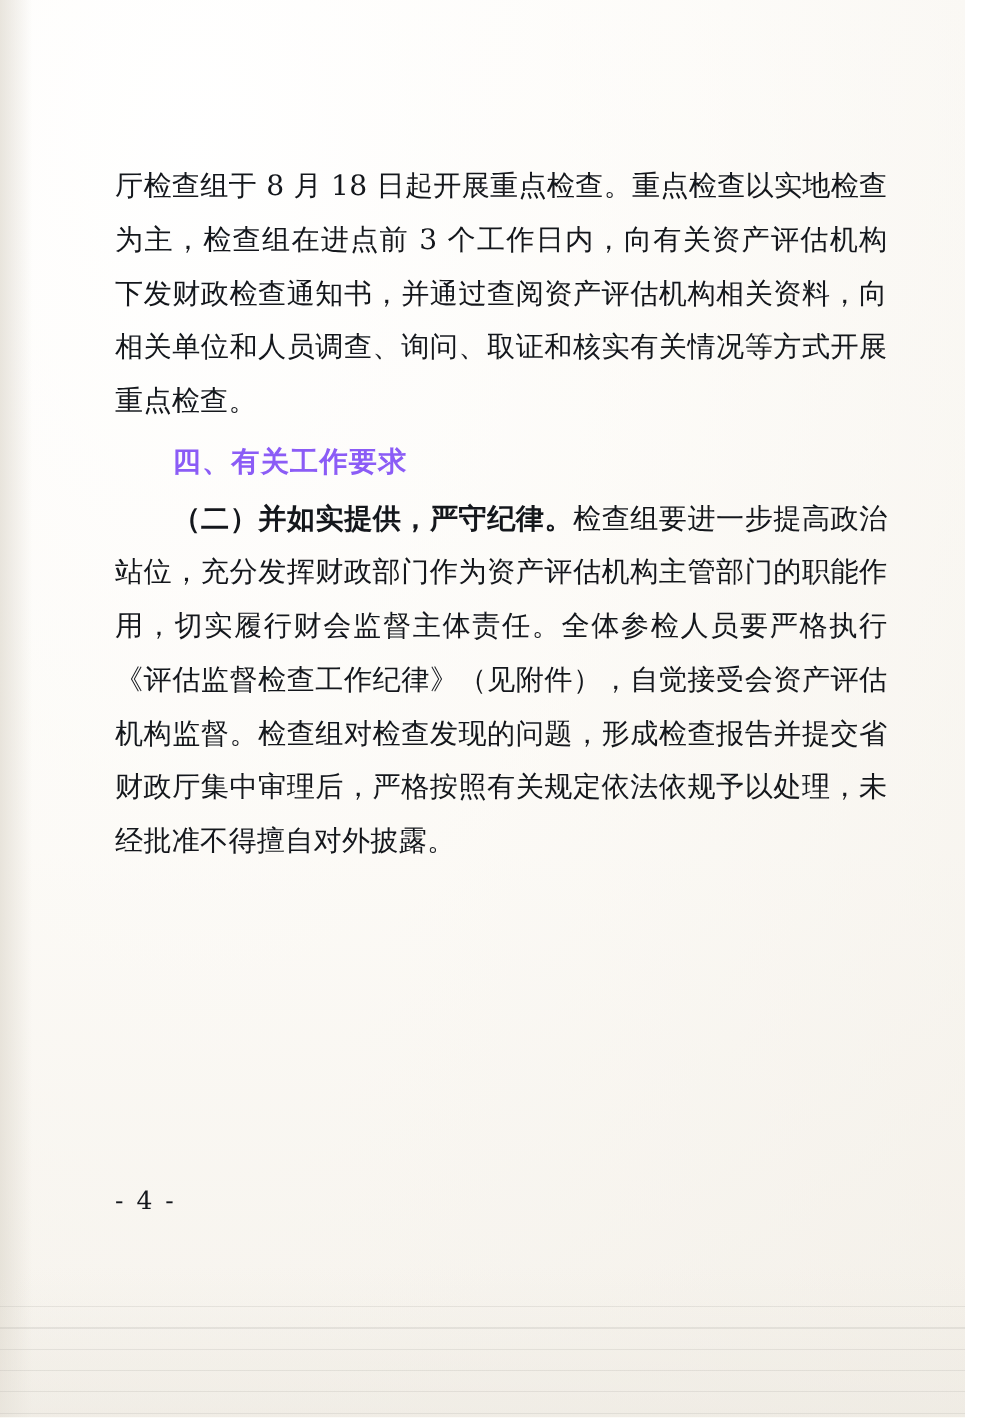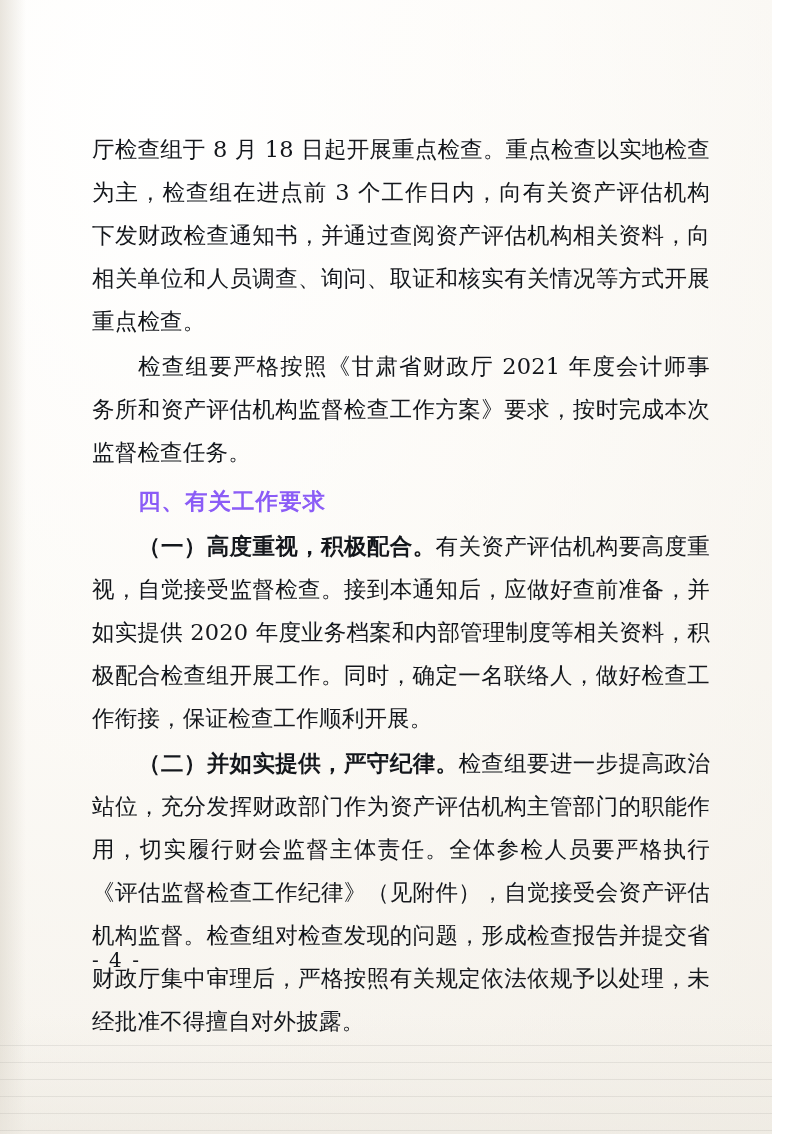--- a/index.html
+++ b/index.html
@@ -101,24 +101,22 @@
 <div class="page">
   <div class="paper-tint"></div>
   <div class="scan-edge-left"></div>
   <div class="scan-edge-bottom"></div>
   <div class="ruled-lines"></div>
 
   <div class="content">
 
     <p class="para">厅检查组于 8 月 18 日起开展重点检查。重点检查以实地检查为主，检查组在进点前 3 个工作日内，向有关资产评估机构下发财政检查通知书，并通过查阅资产评估机构相关资料，向相关单位和人员调查、询问、取证和核实有关情况等方式开展重点检查。</p>
 
-    <p class="para indent">检查组要严格按照《甘肃省财政厅 2021 年度会计师事务所和资产评估机构监督检查工作方案》要求，按时完成本次监督检查任务。</p>
 
     <h2 class="section">四、有关工作要求</h2>
 
-    <p class="para indent"><span class="b">（一）高度重视，积极配合。</span><span>有关资产评估机构要高度重视，自觉接受监督检查。接到本通知后，应做好查前准备，并如实提供 2020 年度业务档案和内部管理制度等相关资料，积极配合检查组开展工作。同时，确定一名联络人，做好检查工作衔接，保证检查工作顺利开展。</span></p>
 
     <p class="para indent"><span class="b">（二）并如实提供，严守纪律。</span><span>检查组要进一步提高政治站位，充分发挥财政部门作为资产评估机构主管部门的职能作用，切实履行财会监督主体责任。全体参检人员要严格执行《评估监督检查工作纪律》（见附件），自觉接受会资产评估机构监督。检查组对检查发现的问题，形成检查报告并提交省财政厅集中审理后，严格按照有关规定依法依规予以处理，未经批准不得擅自对外披露。</span></p>
 
   </div>
 
   <div class="page-number">- 4 -</div>
 </div>
 
 </body></html>

